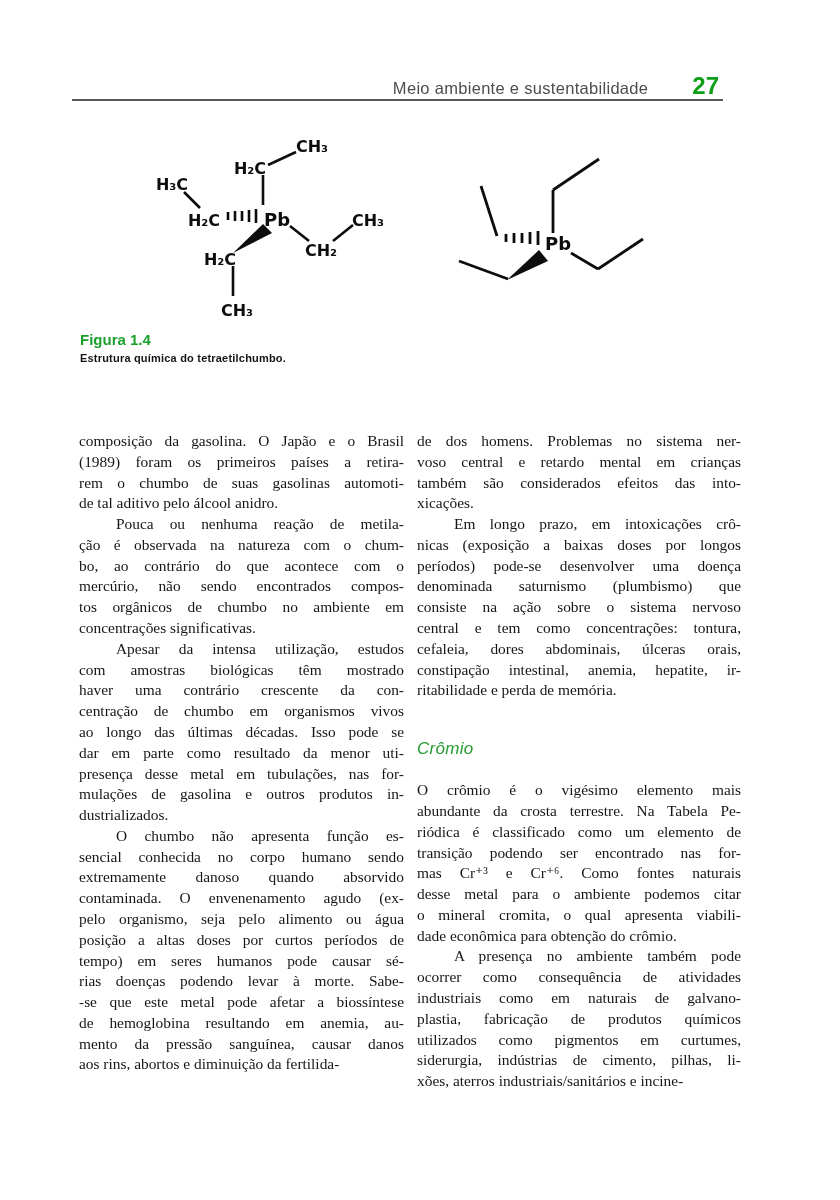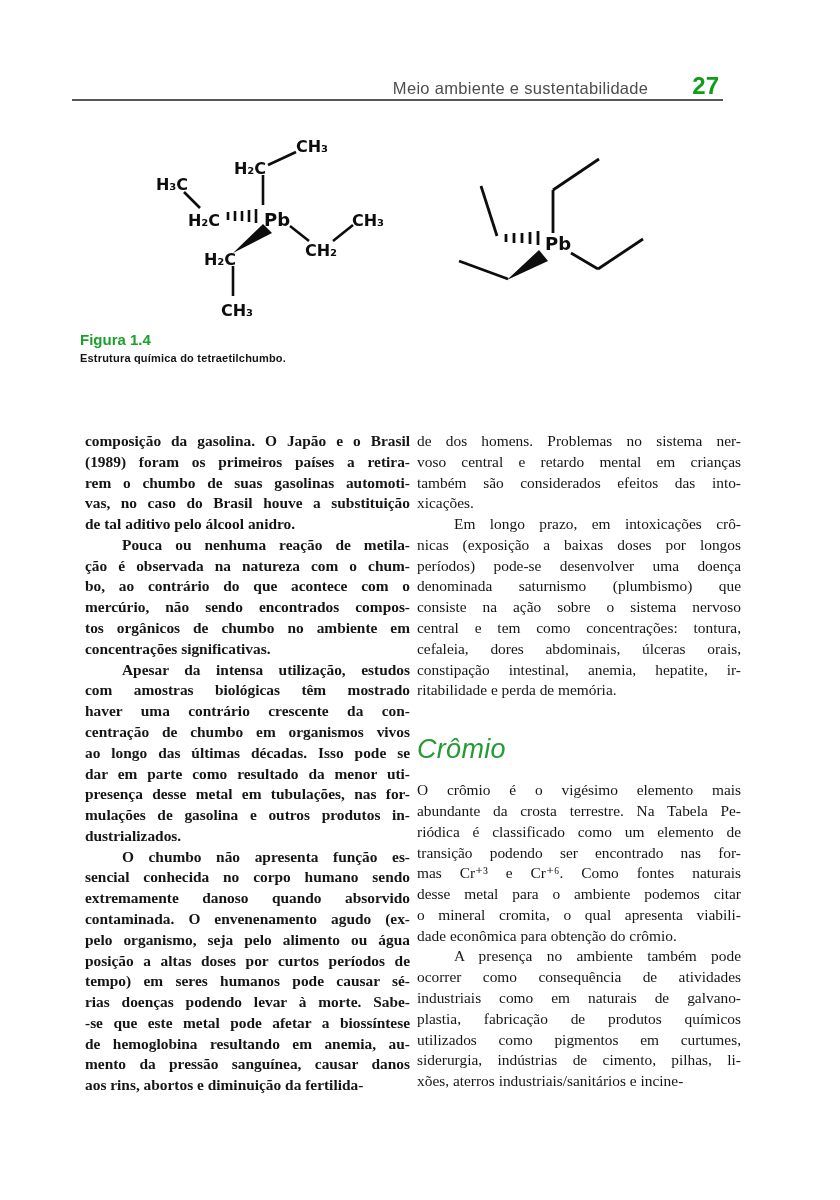--- a/index.html
+++ b/index.html
@@ -30,31 +30,31 @@
     font-family:"DejaVu Sans","Liberation Sans",sans-serif;
     font-weight:bold;font-size:16px;fill:#0d0d0d;
   }
   .pb-label{font-size:18px;}
   .caption{position:absolute;left:80px;top:331px;
     font-family:"Liberation Sans","DejaVu Sans",sans-serif;}
   .caption-label{font-size:15px;font-weight:bold;color:#1ca02b;}
   .caption-text{font-size:11px;font-weight:600;color:#141414;margin-top:4px;letter-spacing:.2px;}
   
   .col{position:absolute;top:431px;font-size:15.4px;line-height:20.78px;color:#151515;}
-  .col-left{left:85px;width:325px;font-weight:bold;}
+  .col-left{left:79px;width:325px;}
   .col-right{left:417px;width:324px;}
   .para{margin:0;}
   .line{
     text-align:justify;text-align-last:justify;white-space:nowrap;
   }
   .line.last{text-align-last:left;}
   .para.indent .line:first-child{text-indent:37px;}
   .section-heading{
     font-family:"Liberation Sans","DejaVu Sans",sans-serif;
-    font-style:italic;font-size:27px;color:#259b33;
+    font-style:italic;font-size:17px;color:#259b33;
     margin-top:36px;margin-bottom:19px;line-height:24px;letter-spacing:.3px;
   }
 </style>
 </head>
 <body>
 
 <div class="header-row">
   <span class="header-title">Meio ambiente e sustentabilidade</span>
   <span class="header-pagenum">27</span>
 </div>
@@ -115,21 +115,20 @@
 <div class="caption">
   <div class="caption-label">Figura 1.4</div>
   <div class="caption-text">Estrutura química do tetraetilchumbo.</div>
 </div>
 
 <div class="col col-left" id="col-left">
     <div class="para">
       <div class="line">composição da gasolina. O Japão e o Brasil</div>
       <div class="line">(1989) foram os primeiros países a retira-</div>
       <div class="line">rem o chumbo de suas gasolinas automoti-</div>
-      <div class="line">vas, no caso do Brasil houve a substituição</div>
       <div class="line last">de tal aditivo pelo álcool anidro.</div>
     </div>
     <div class="para indent">
       <div class="line">Pouca ou nenhuma reação de metila-</div>
       <div class="line">ção é observada na natureza com o chum-</div>
       <div class="line">bo, ao contrário do que acontece com o</div>
       <div class="line">mercúrio, não sendo encontrados compos-</div>
       <div class="line">tos orgânicos de chumbo no ambiente em</div>
       <div class="line last">concentrações significativas.</div>
     </div>

